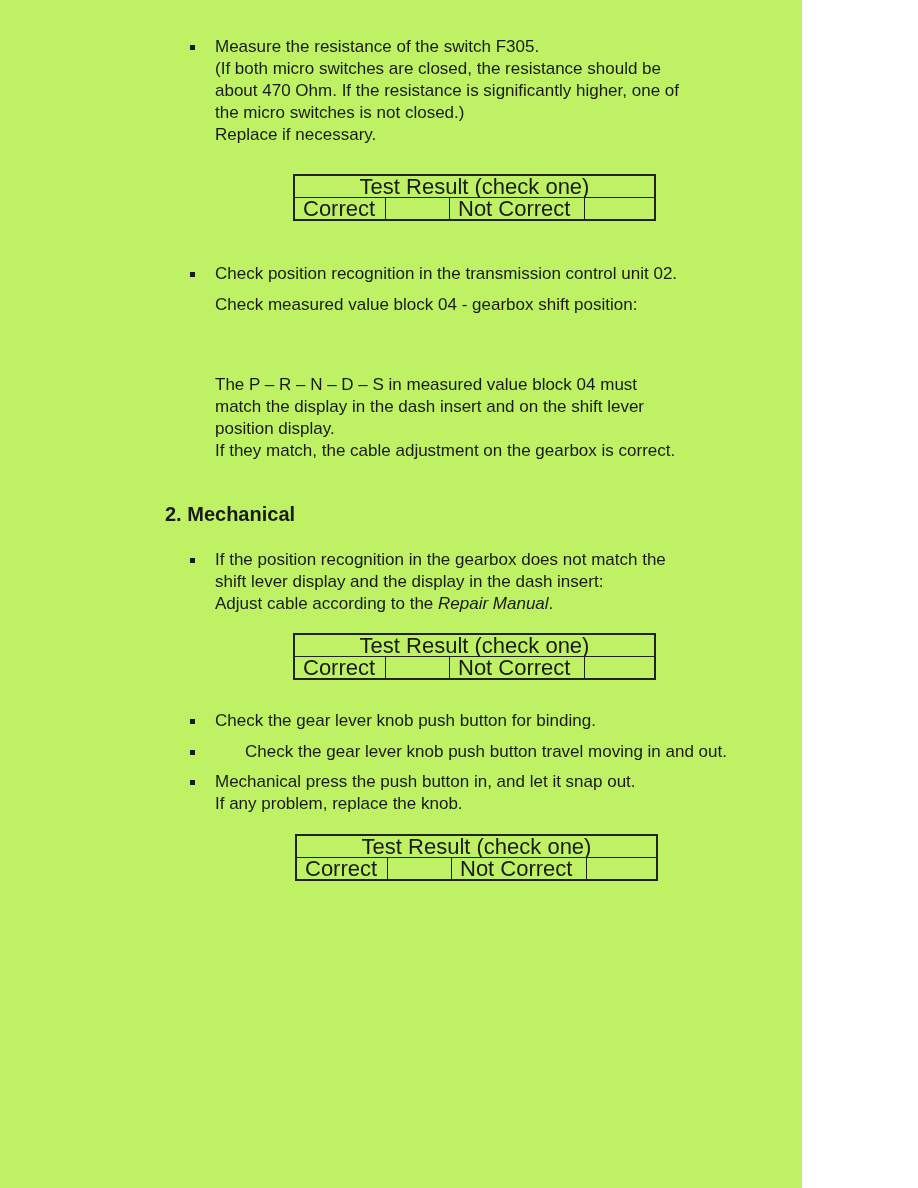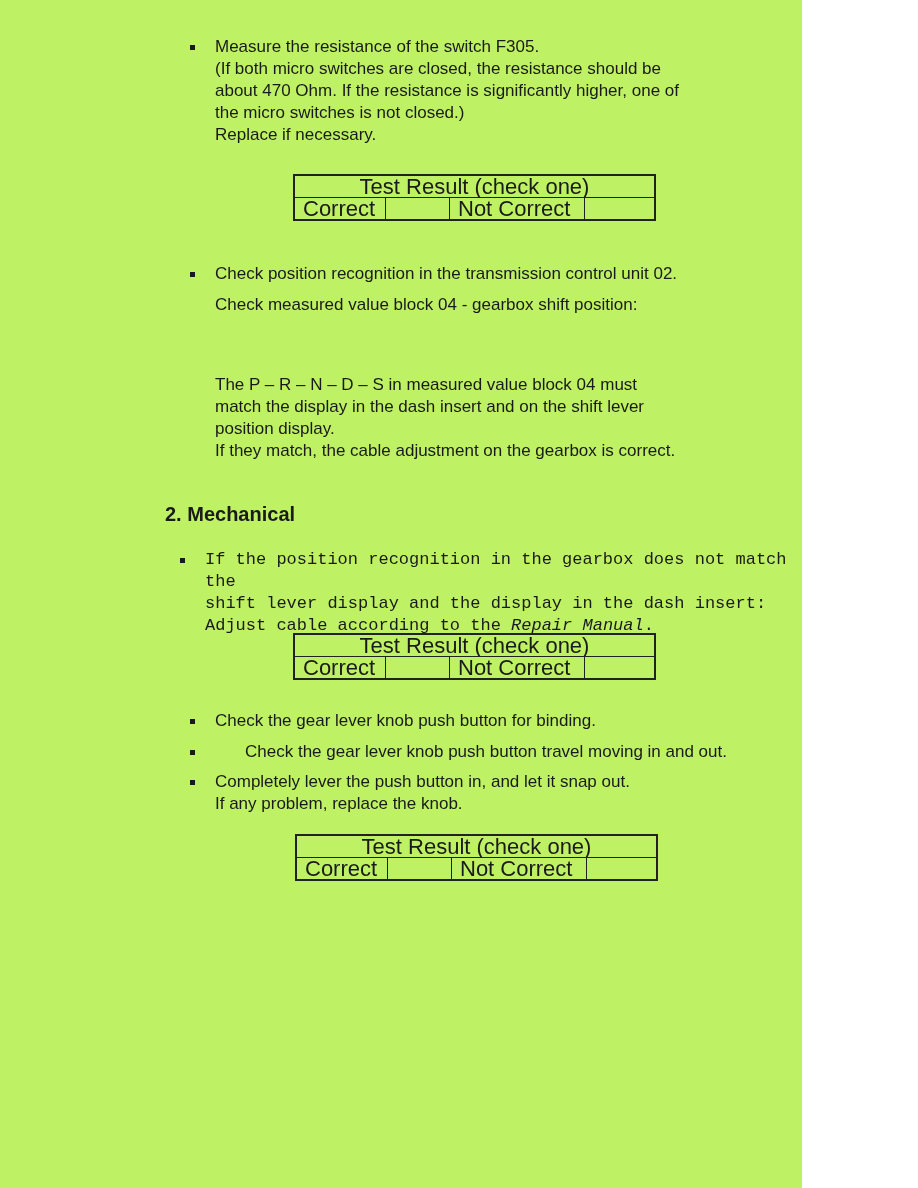--- a/index.html
+++ b/index.html
@@ -102,21 +102,21 @@
   <div class="abs" style="top:294px; left:215px;">Check measured value block 04 - gearbox shift position:</div>
 
 
   <div class="abs ml" style="top:374px; left:215px;">The P – R – N – D – S in measured value block 04 must
 match the display in the dash insert and on the shift lever
 position display.
 If they match, the cable adjustment on the gearbox is correct.</div>
 
   <div class="abs heading" style="top:502px; left:165px;">2. Mechanical</div>
 
-  <div class="abs bullet" style="top:549px; left:180px;font-family:Liberation Mono, monospace;">
+  <div class="abs bullet" style="top:549px; left:190px;">
     <span class="marker">
         <span class="sq"></span>
       </span>
     <span class="ml"><span>If the position recognition in the gearbox does not match the
 shift lever display and the display in the dash insert:
 Adjust cable according to the </span><span class="italic">Repair Manual</span><span>.</span></span>
   </div>
 
   <table class="test abs" style="top:633px; left:293px;">
     <tbody>
@@ -143,21 +143,21 @@
     <span class="marker">
         <span class="sq"></span>
       </span>
     <span>Check the gear lever knob push button travel moving in and out.</span>
   </div>
 
   <div class="abs bullet" style="top:771px; left:190px;">
     <span class="marker">
         <span class="sq"></span>
       </span>
-    <span class="ml">Completely lever the push button in, and let it snap out.
+    <span class="ml">Mechanical press the push button in, and let it snap out.
 If any problem, replace the knob.</span>
   </div>
 
   <table class="test abs" style="top:834px; left:295px;">
     <tbody>
         <tr>
       <td class="hdr" colspan="4">Test Result (check one)</td>
     </tr>
     <tr>
       <td class="c1">Correct</td>

